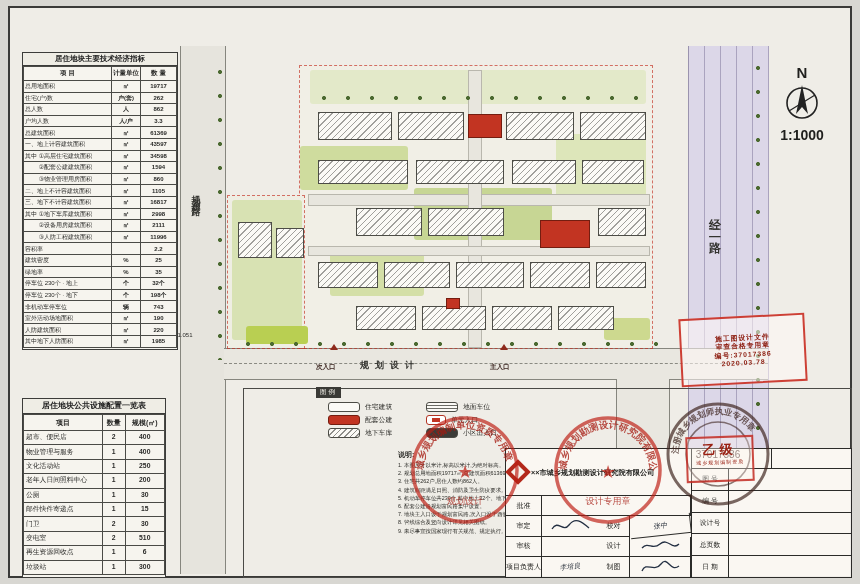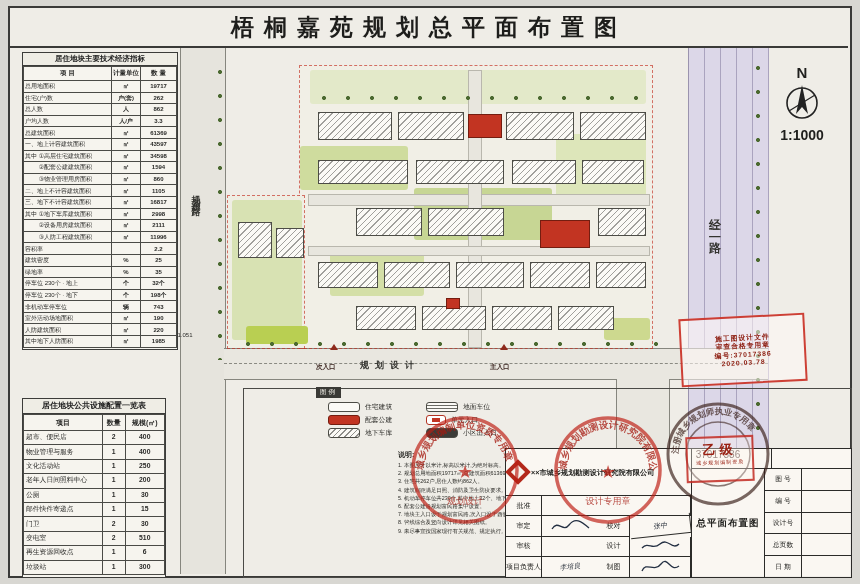--- a/index.html
+++ b/index.html
@@ -120,23 +120,20 @@
   .stamp-sq .big{font-size:13px;font-weight:bold;letter-spacing:4px;margin-top:3px;}
   .stamp-sq .small{font-size:5px;letter-spacing:1px;}
   .frame-deco{position:absolute;inset:0;pointer-events:none;z-index:40;}
 </style>
 </head>
 <body>
 
 <div id="page">
   <div id="sheet"></div>
 
-  <div class="title-band">
-    <div class="main-title">梧桐嘉苑规划总平面布置图</div>
-  </div>
 
   <div class="road-v-left"></div>
   <div class="road-v-right"></div>
   <div class="road-h-bottom">
       <div class="centerline"></div>
     </div>
   <div class="road-stub"></div>
 
   <div class="vtext" style="left:189px;top:188px;font-size:9px;letter-spacing:3px;font-weight:bold;">规划水杉路</div>
   <div class="vtext" style="left:706px;top:208px;font-size:12px;letter-spacing:12px;font-weight:bold;">经二路</div>
@@ -473,21 +470,20 @@
             </svg>
         </div>
       </div>
     </div>
     <div class="tb-right">
       <div class="tr-top">
           <div></div>
           <div></div>
         </div>
       <div class="tr-bottom">
-        <div class="drawname">总平面布置图</div>
         <div class="meta">
             <div class="mrow">
             <div class="mlab">图 号</div>
             <div class="mval"></div>
           </div>
             <div class="mrow">
             <div class="mlab">编 号</div>
             <div class="mval"></div>
           </div>
             <div class="mrow">

